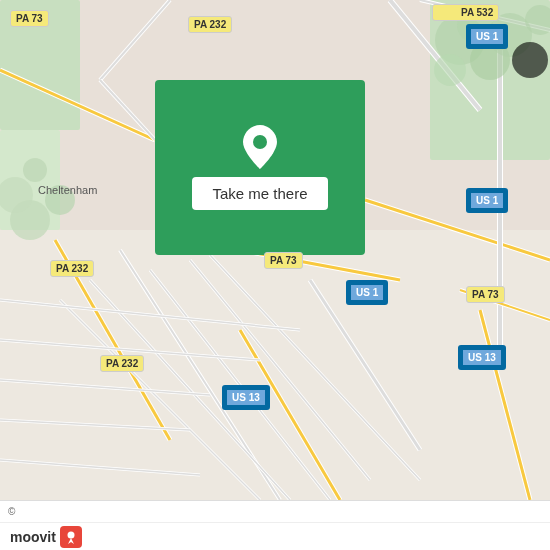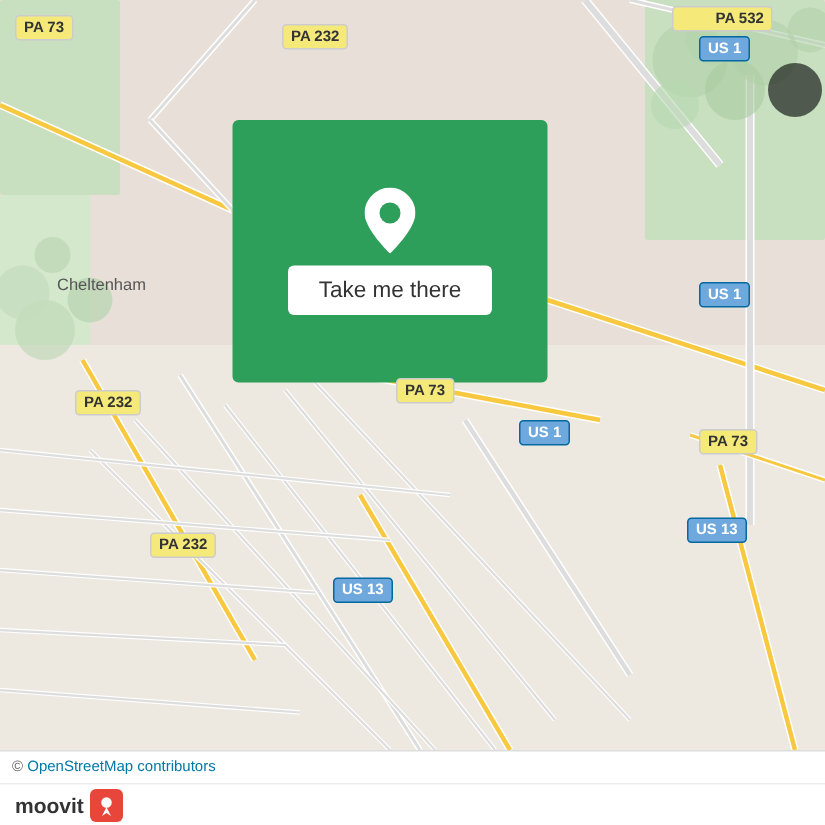--- a/index.html
+++ b/index.html
@@ -73,21 +73,21 @@
       padding: 2px 5px;
       font-size: 10px;
       font-weight: bold;
       color: #333;
       white-space: nowrap;
     }
 
     .road-label-blue {
       background: #6fa8dc;
       color: white;
-      border: 1px solid #0369a1;
+      border: 5px solid #0369a1;
     }
 
     
     #attribution-bar {
       width: 550px;
       height: 22px;
       background: white;
       display: flex;
       align-items: center;
       padding: 0 8px;
@@ -254,21 +254,21 @@
         <circle cx="17" cy="17" r="7" fill="#2e9e5b"></circle>
       </svg>
     </div>
     <button class="take-me-there-btn">Take me there</button>
   </div>
 
   <div class="road-label" style="top:16px;left:188px;">PA 232</div>
 
   <div class="road-label" style="top:10px;left:10px;">PA 73</div>
 
-  <div class="road-label" style="top:4px;left:448px;padding-left:28px;">PA 532</div>
+  <div class="road-label" style="top:4px;left:432px;padding-left:28px;">PA 532</div>
 
   <div class="road-label road-label-blue" style="top:24px;left:466px;">US 1</div>
 
   <div class="road-label road-label-blue" style="top:188px;left:466px;">US 1</div>
 
   <div class="road-label road-label-blue" style="top:280px;left:346px;">US 1</div>
 
   <div class="road-label" style="top:252px;left:264px;">PA 73</div>
 
   <div class="road-label" style="top:260px;left:50px;">PA 232</div>
@@ -279,21 +279,20 @@
 
   <div class="road-label road-label-blue" style="top:345px;left:458px;">US 13</div>
 
   <div class="road-label" style="top:286px;left:466px;">PA 73</div>
 
   <div style="position:absolute;top:184px;left:38px;font-size:11px;color:#555;font-weight:400;">Cheltenham</div>
 </div>
 
 <div id="attribution-bar">
   <span>©&nbsp;</span>
-  <a href="#">OpenStreetMap contributors</a>
 </div>
 
 <div id="footer">
   <div class="moovit-logo">
     <span class="moovit-text">moovit</span>
     <div class="moovit-icon">
       <svg width="18" height="18" viewBox="0 0 18 18">
         <rect width="18" height="18" rx="3" fill="#e8463a"></rect>
 
         <circle cx="9" cy="7" r="3.5" fill="white"></circle>

